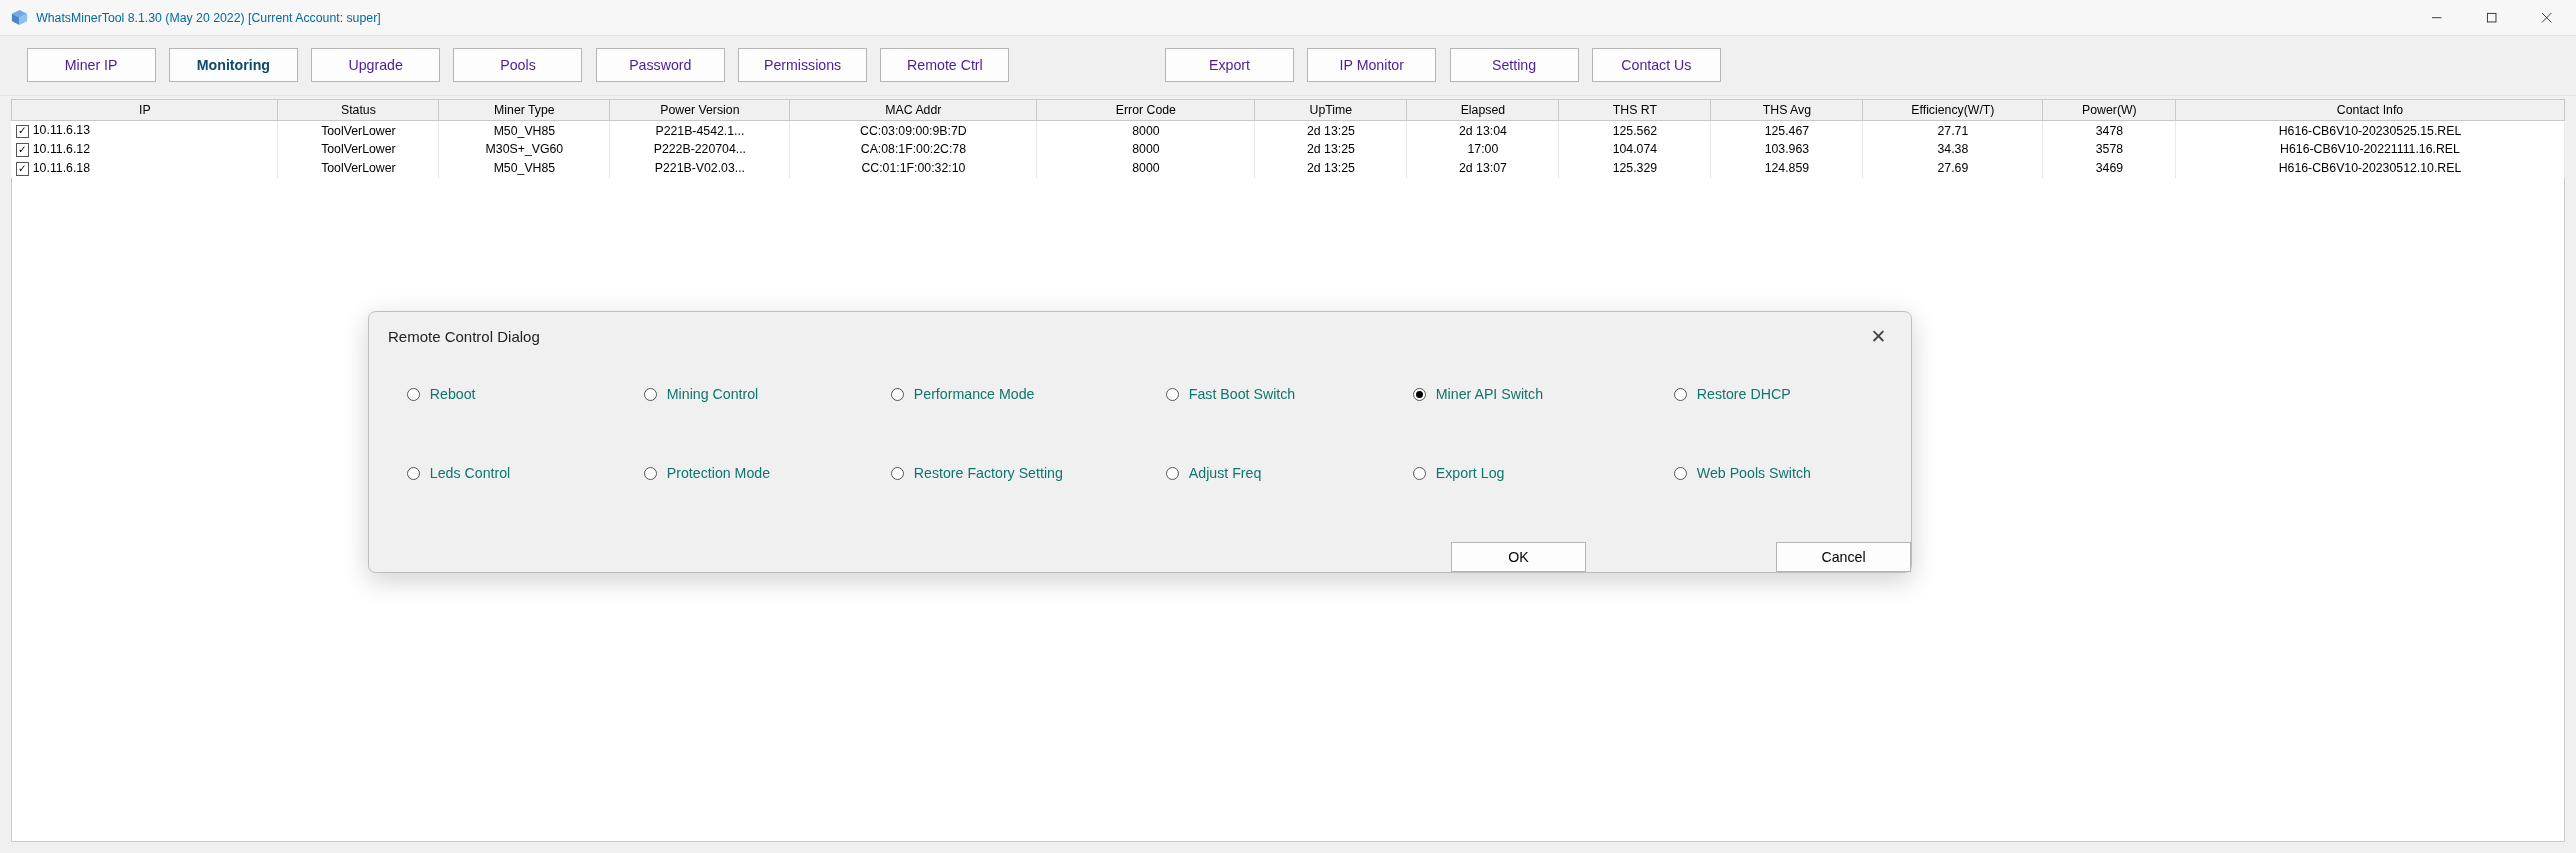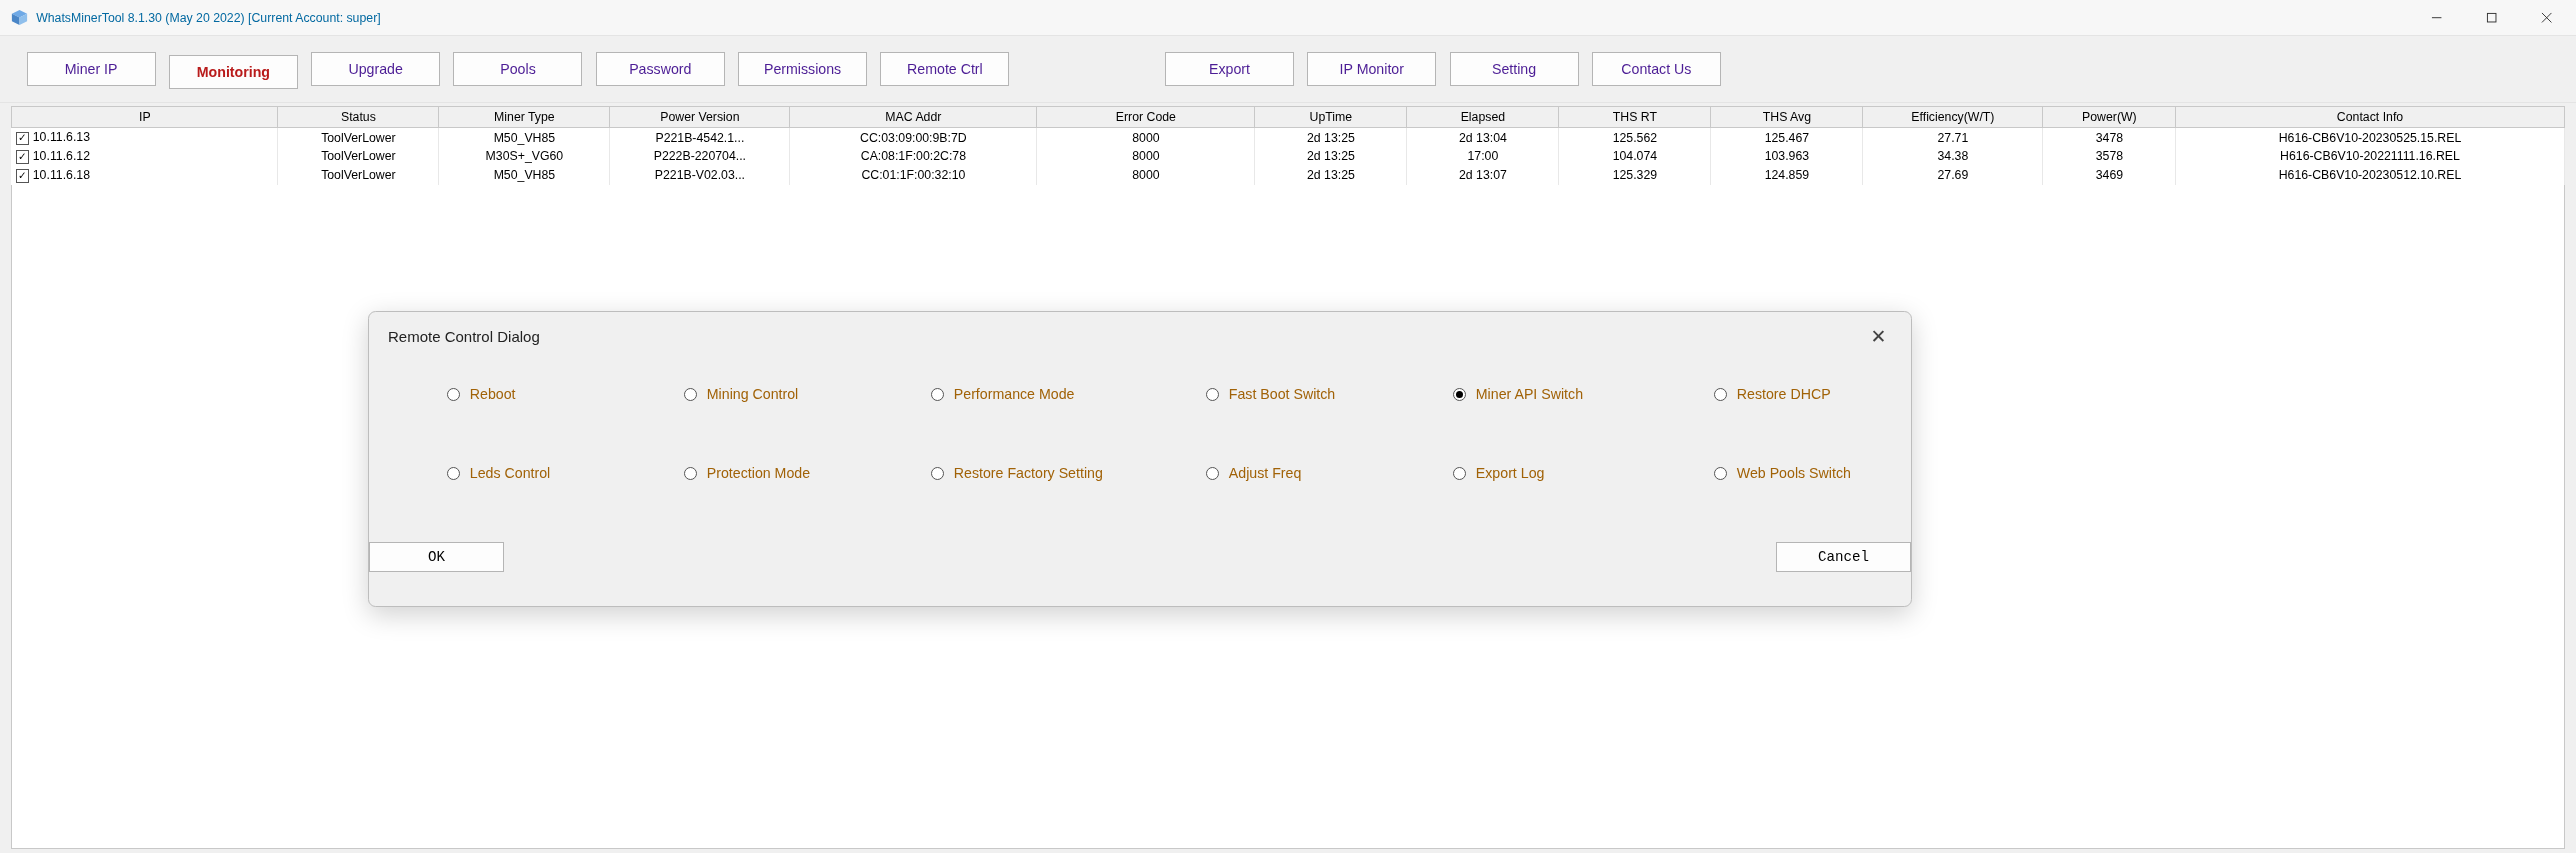--- a/index.html
+++ b/index.html
@@ -48,21 +48,21 @@
   .tbtn {
     min-width: 129px;
     height: 34px;
     background:#fdfdfd;
     border:0.9px solid #b5b5b5;
     display:flex; align-items:center; justify-content:center;
     font-size: 14.2px;
     color:#4c1d95;
     user-select:none;
   }
-  .tbtn.monitoring { color:#b91c1c; font-weight:bold;margin-top:7px; }
+  .tbtn.monitoring { color:#0c4a6e; font-weight:bold; }
   .tbtn.active { font-weight:normal; }
   .toolbar .gap { width: 129px; }
 
   .grid-wrap {
     background:#f0f0f0;
     padding:3.8px 11.4px 11.4px 11.4px;
   }
   table.grid {
     width:100%;
     border-collapse:collapse;
@@ -135,37 +135,34 @@
   .radio-row {
     display:grid;
     grid-template-columns: 237px 247px 275px 247px 261px 247px;
     gap: 0px;
     margin-bottom: 63px;
   }
   .radio-row.last { margin-bottom: 42px; }
   .radio-item {
     display:flex; align-items:center; gap:9.5px;
     font-size:14.2px;
-    color:#a16207;
-    margin-left:40px;
+    color:#0f766e;
   }
   .radio {
     width:13.3px; height:13.3px; border-radius:50%;
     border:0.9px solid #555; background:#fff;
     position:relative;
   }
   .radio.checked::after{
     content:""; position:absolute;
     left:1.9px; top:1.9px; width:7.6px; height:7.6px;
     border-radius:50%; background:#000;
   }
   .dialog-buttons {
-    display:flex; justify-content:space-between; gap:190px;
-    padding-bottom:34px;
-    font-family:Liberation Mono, monospace;
+    display:flex; justify-content:flex-end; gap:190px;
   }
   .dbtn {
     width:135px; height:30px;
     background:#fdfdfd;
     border:0.9px solid #b5b5b5;
     display:flex; align-items:center; justify-content:center;
     font-size:14.2px;
   }
 </style>
 </head>

